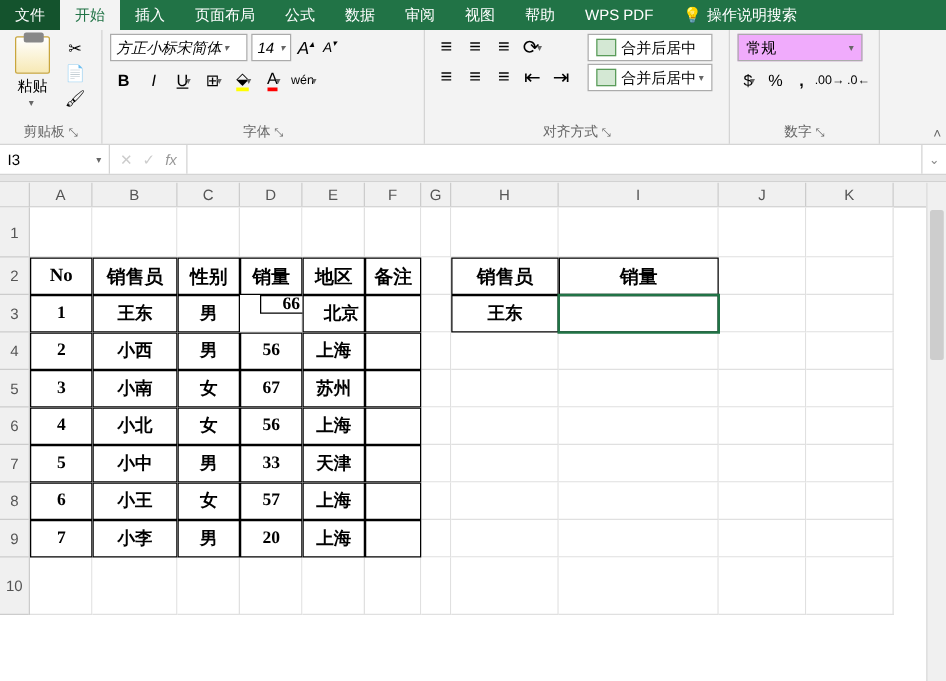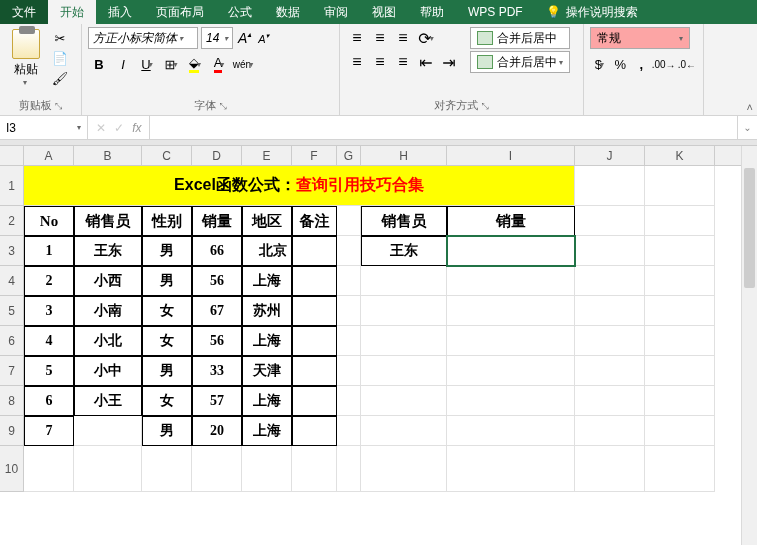--- a/index.html
+++ b/index.html
@@ -34,21 +34,21 @@
 .dd { font-size:8px; color:#666; margin-left:-2px; }
 .color-under { border-bottom:3px solid; padding-bottom:0; line-height:14px; }
 
 .align-grid { display:flex; flex-direction:column; gap:2px; }
 .align-row { display:flex; gap:1px; }
 .ab { width:22px; height:22px; display:flex; align-items:center; justify-content:center; }
 .wrap-merge { display:flex; flex-direction:column; gap:2px; margin-left:6px; }
 .wm-btn { height:22px; border:1px solid #ababab; background:#fff; font-size:12px; padding:0 6px; display:flex; align-items:center; gap:4px; }
 .wm-icon { width:16px; height:14px; background:#d4e8d4; border:1px solid #5a9c5a; }
 
-.num-top { border:1px solid #ababab; background:#fca5a5; height:22px; width:100px; font-size:12px; padding:0 6px; display:flex; align-items:center; justify-content:space-between; }
+.num-top { border:1px solid #ababab; background:#f0abfc; height:22px; width:100px; font-size:12px; padding:0 6px; display:flex; align-items:center; justify-content:space-between; }
 .num-bot { display:flex; gap:2px; margin-top:4px; }
 
 .ribbon-collapse { position:absolute; right:4px; bottom:2px; font-size:11px; color:#666; }
 
 
 .fbar-row { height:24px; border-bottom:1px solid #d4d4d4; display:flex; align-items:stretch; background:#fff; }
 .namebox { width:88px; border-right:1px solid #d4d4d4; padding:0 6px; font-size:12px; display:flex; align-items:center; justify-content:space-between; }
 .fx-btns { display:flex; align-items:center; gap:8px; padding:0 8px; border-right:1px solid #d4d4d4; color:#999; font-size:12px; }
 .fx-input { flex:1; padding:0 6px; font-size:12px; display:flex; align-items:center; }
 .fbar-expand { width:20px; display:flex; align-items:center; justify-content:center; color:#888; font-size:10px; border-left:1px solid #d4d4d4; }
@@ -197,20 +197,21 @@
       <div class="num-bot">
         <div class="fb">$<span class="dd">▾</span></div>
         <div class="fb">%</div>
         <div class="fb">
             <b>,</b>
           </div>
         <div class="fb" style="font-size:10px">.00→</div>
         <div class="fb" style="font-size:10px">.0←</div>
       </div>
     </div>
+    <div class="group-label"><span>数字</span> <span style="font-size:9px">⤡</span></div>
   </div>
 
   <div class="ribbon-collapse">˄</div>
 </div>
 
 <div class="fbar-row">
   <div class="namebox">
       <span>I3</span>
       <span class="dd">▾</span>
     </div>
@@ -356,38 +357,34 @@
       <div class="cell " style="left: 50px; top: 280px; width: 68px; height: 46px;"></div>
       <div class="cell " style="left: 118px; top: 280px; width: 50px; height: 46px;"></div>
       <div class="cell " style="left: 168px; top: 280px; width: 50px; height: 46px;"></div>
       <div class="cell " style="left: 218px; top: 280px; width: 50px; height: 46px;"></div>
       <div class="cell " style="left: 268px; top: 280px; width: 45px; height: 46px;"></div>
       <div class="cell " style="left: 313px; top: 280px; width: 24px; height: 46px;"></div>
       <div class="cell " style="left: 337px; top: 280px; width: 86px; height: 46px;"></div>
       <div class="cell " style="left: 423px; top: 280px; width: 128px; height: 46px;"></div>
       <div class="cell " style="left: 551px; top: 280px; width: 70px; height: 46px;"></div>
       <div class="cell " style="left: 621px; top: 280px; width: 70px; height: 46px;"></div>
-      <div class="cell title-cell" style="left: 0px; top: 0px; width: 551px; height: 40px;">
-        <span>Excel函数公式：</span>
-        <span class="title-red">查询引用技巧合集</span>
-      </div>
       <div class="cell tbl tbl-hdr" style="left: 0px; top: 40px; width: 50px; height: 30px;">No</div>
       <div class="cell tbl tbl-hdr" style="left: 50px; top: 40px; width: 68px; height: 30px;">销售员</div>
       <div class="cell tbl tbl-hdr" style="left: 118px; top: 40px; width: 50px; height: 30px;">性别</div>
       <div class="cell tbl tbl-hdr" style="left: 168px; top: 40px; width: 50px; height: 30px;">销量</div>
       <div class="cell tbl tbl-hdr" style="left: 218px; top: 40px; width: 50px; height: 30px;">地区</div>
       <div class="cell tbl tbl-hdr" style="left: 268px; top: 40px; width: 45px; height: 30px;">备注</div>
       <div class="cell tbl tbl-hdr" style="left: 337px; top: 40px; width: 86px; height: 30px;">销售员</div>
       <div class="cell tbl tbl-hdr" style="left: 423px; top: 40px; width: 128px; height: 30px;">销量</div>
       <div class="cell tbl" style="left: 337px; top: 70px; width: 86px; height: 30px;">王东</div>
       <div class="cell tbl" style="left: 423px; top: 70px; width: 128px; height: 30px; outline: rgb(33, 115, 70) solid 2px; outline-offset: -1px; z-index: 5;"></div>
       <div class="cell tbl" style="left: 0px; top: 70px; width: 50px; height: 30px;">1</div>
       <div class="cell tbl" style="left: 50px; top: 70px; width: 68px; height: 30px;">王东</div>
       <div class="cell tbl" style="left: 118px; top: 70px; width: 50px; height: 30px;">男</div>
-      <div class="cell tbl" style="left: 168px; top: 70px; width: 50px; height: 30px;">66</div>
+      <div class="cell tbl" style="left: 184px; top: 70px; width: 50px; height: 15px;">66</div>
       <div class="cell tbl" style="left: 218px; top: 70px; width: 50px; height: 30px; padding-left: 12px;">北京</div>
       <div class="cell tbl" style="left: 268px; top: 70px; width: 45px; height: 30px;"></div>
       <div class="cell tbl" style="left: 0px; top: 100px; width: 50px; height: 30px;">2</div>
       <div class="cell tbl" style="left: 50px; top: 100px; width: 68px; height: 30px;">小西</div>
       <div class="cell tbl" style="left: 118px; top: 100px; width: 50px; height: 30px;">男</div>
       <div class="cell tbl" style="left: 168px; top: 100px; width: 50px; height: 30px;">56</div>
       <div class="cell tbl" style="left: 218px; top: 100px; width: 50px; height: 30px;">上海</div>
       <div class="cell tbl" style="left: 268px; top: 100px; width: 45px; height: 30px;"></div>
       <div class="cell tbl" style="left: 0px; top: 130px; width: 50px; height: 30px;">3</div>
       <div class="cell tbl" style="left: 50px; top: 130px; width: 68px; height: 30px;">小南</div>
@@ -407,20 +404,21 @@
       <div class="cell tbl" style="left: 168px; top: 190px; width: 50px; height: 30px;">33</div>
       <div class="cell tbl" style="left: 218px; top: 190px; width: 50px; height: 30px;">天津</div>
       <div class="cell tbl" style="left: 268px; top: 190px; width: 45px; height: 30px;"></div>
       <div class="cell tbl" style="left: 0px; top: 220px; width: 50px; height: 30px;">6</div>
       <div class="cell tbl" style="left: 50px; top: 220px; width: 68px; height: 30px;">小王</div>
       <div class="cell tbl" style="left: 118px; top: 220px; width: 50px; height: 30px;">女</div>
       <div class="cell tbl" style="left: 168px; top: 220px; width: 50px; height: 30px;">57</div>
       <div class="cell tbl" style="left: 218px; top: 220px; width: 50px; height: 30px;">上海</div>
       <div class="cell tbl" style="left: 268px; top: 220px; width: 45px; height: 30px;"></div>
       <div class="cell tbl" style="left: 0px; top: 250px; width: 50px; height: 30px;">7</div>
+      <div class="cell tbl" style="left: 50px; top: 250px; width: 68px; height: 30px;">小李</div>
       <div class="cell tbl" style="left: 118px; top: 250px; width: 50px; height: 30px;">男</div>
       <div class="cell tbl" style="left: 168px; top: 250px; width: 50px; height: 30px;">20</div>
       <div class="cell tbl" style="left: 218px; top: 250px; width: 50px; height: 30px;">上海</div>
       <div class="cell tbl" style="left: 268px; top: 250px; width: 45px; height: 30px;"></div>
     </div>
   <div class="vscroll">
       <div class="vthumb"></div>
     </div>
 
 </div>

